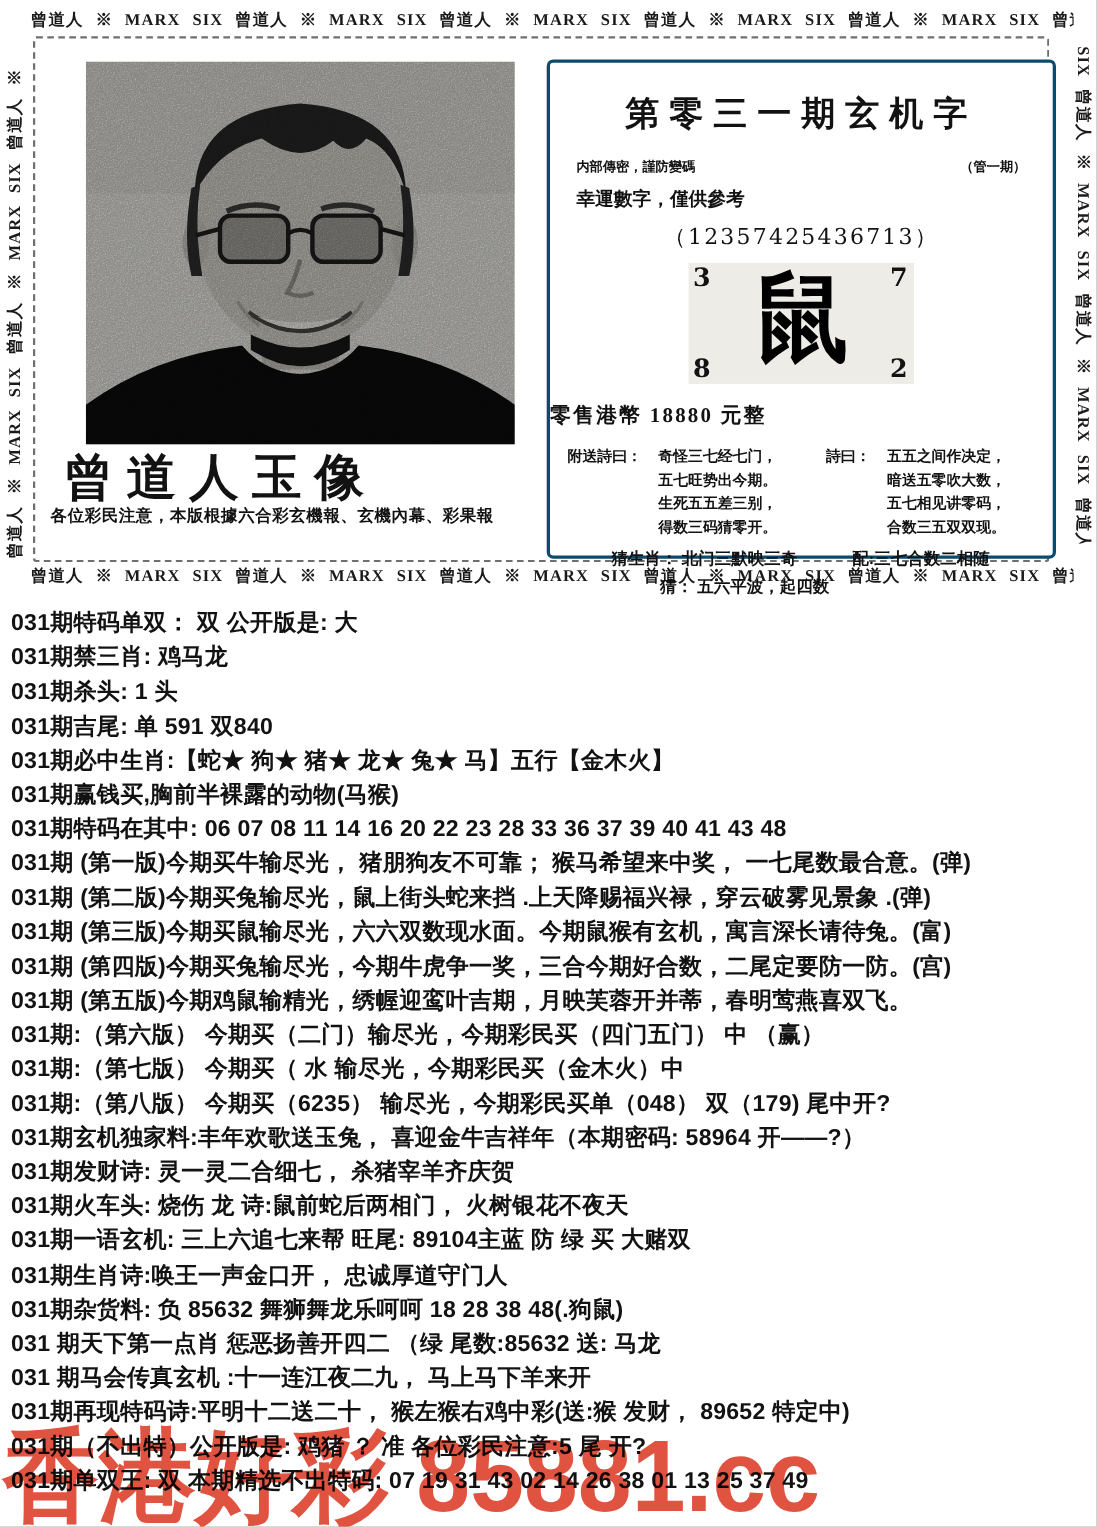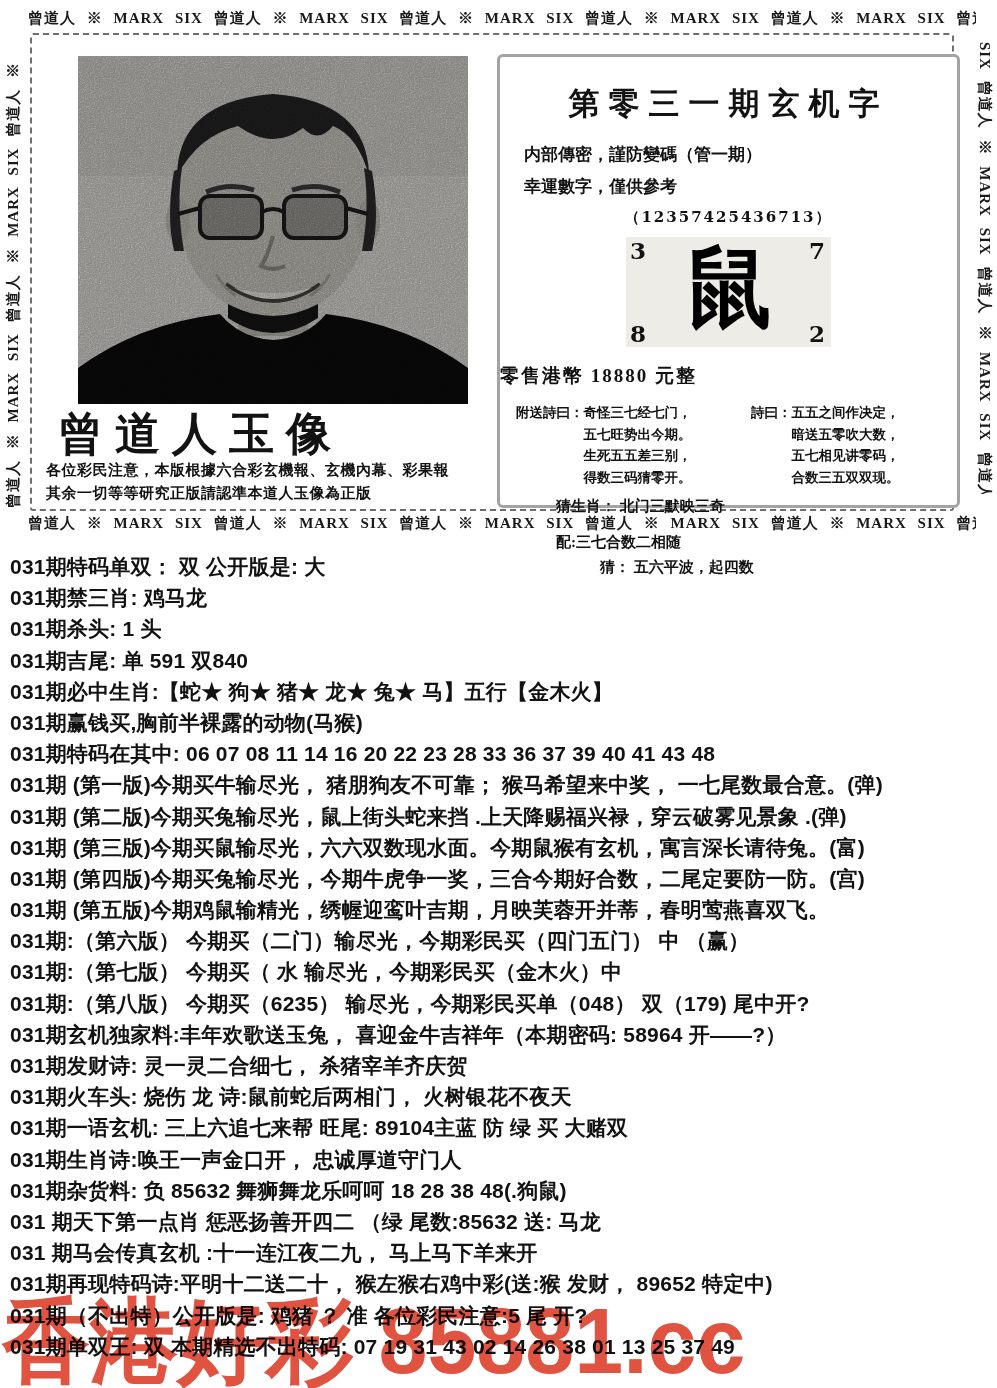--- a/index.html
+++ b/index.html
@@ -31,34 +31,34 @@
     letter-spacing:12px; white-space:nowrap;
   }
   .photo-notes {
     position:absolute; left:46px; top:459px; width:448px;
     font-family:"Liberation Serif", serif; font-weight:700; font-size:15px;
     line-height:23px; letter-spacing:0.5px;
   }
   
   .mbox {
     position:absolute; left:497px; top:54px; width:463px; height:454px;
-    border:3px solid #a3a3a3; border-radius:6px; background:#fff;
+    border:3px solid #0c4a6e; border-radius:6px; background:#fff;
     font-family:"Liberation Serif", serif;
   }
   .mbox-title {
     text-align:center; margin-top:26px; font-size:31px; font-weight:900;
     letter-spacing:9px; white-space:nowrap;
   }
   .mbox-row1 {
-    display:flex; justify-content:flex-start; padding:0 24px; margin-top:18px;
-    font-size:17px; font-weight:700;
+    display:flex; justify-content:space-between; padding:0 24px; margin-top:18px;
+    font-size:12px; font-weight:700;
   }
   .mbox-row2 { padding:0 24px; margin-top:9px; font-size:17px; font-weight:700; }
   .mbox-nums {
-    text-align:center; margin-top:10px; font-size:15px; font-weight:700;
+    text-align:center; margin-top:10px; font-size:20px; font-weight:400;
     letter-spacing:2px; font-family:"DejaVu Serif", serif;
   }
   .zodiac-wrap {
     position:relative; width:205px; height:110px; margin:10px auto 0;
     background:#edece7;
   }
   .zodiac-char {
     position:absolute; left:0; right:0; top:0; height:110px; line-height:104px;
     text-align:center; font-size:88px; font-weight:900; color:#000;
     font-family:"Liberation Serif", serif;
@@ -66,28 +66,28 @@
   .corner-num { position:absolute; font-size:23px; font-weight:700; font-family:"DejaVu Serif", serif; }
   .corner-tl { left:4px;  top:0px; }
   .corner-tr { right:6px; top:0px; }
   .corner-bl { left:4px;  bottom:0px; }
   .corner-br { right:6px; bottom:0px; }
   .price { margin-top:16px; font-size:19px; font-weight:700; letter-spacing:2px; }
   .poems {
     display:flex; margin-top:13px; padding:0 6px 0 16px;
     font-size:13.5px; font-weight:700; line-height:21.5px;
   }
-  .poem-col { display:flex; }
+  .poem-col { display:flex;gap:15px; }
   .poem-col-left  { width:54%; }
   .poem-col-right { width:46%; }
   .poem-label { white-space:nowrap; }
   .poem-lines div { white-space:nowrap; }
   .guess-row {
-    display:flex; gap:17px; padding-left:56px; margin-top:9px;
-    font-size:15px; font-weight:700; white-space:nowrap;flex-direction:column;
+    display:flex; gap:50px; padding-left:56px; margin-top:9px;
+    font-size:15px; font-weight:700; white-space:nowrap;
   }
   .guess2 { padding-left:100px; margin-top:6px; font-size:15px; font-weight:700; }
   
   .preds { position:absolute; left:10px; top:551px; width:986px; }
   .pred-line {
     height:31.2px; line-height:31.2px; font-size:21px; font-weight:700;
     white-space:nowrap; overflow:hidden; letter-spacing:0.2px;
   }
   
   .watermark {
@@ -148,21 +148,20 @@
       <path d="M0,348 L0,312 Q60,268 142,258 Q162,282 195,284 Q228,282 248,258 Q330,268 390,312 L390,348 Z" fill="#0c0c0c"></path>
       <path d="M150,262 Q195,292 240,262 L240,248 Q195,272 150,248 Z" fill="#161616"></path>
 
       <rect x="0" y="0" width="390" height="348" filter="url(#grain)" opacity="0.35"></rect>
     </svg>
   </div>
 
   <div class="caption">曾道人玉像</div>
   <div class="photo-notes">
     <div>各位彩民注意，本版根據六合彩玄機報、玄機內幕、彩果報</div>
-    <div>其余一切等等研究正版請認準本道人玉像為正版</div>
   </div>
 
   <div class="mbox">
     <div class="mbox-title">第零三一期玄机字</div>
     <div class="mbox-row1">
       <span>内部傳密，謹防變碼</span>
       <span>（管一期）</span>
     </div>
     <div class="mbox-row2">幸運數字，僅供參考</div>
     <div class="mbox-nums">（12357425436713）</div>

